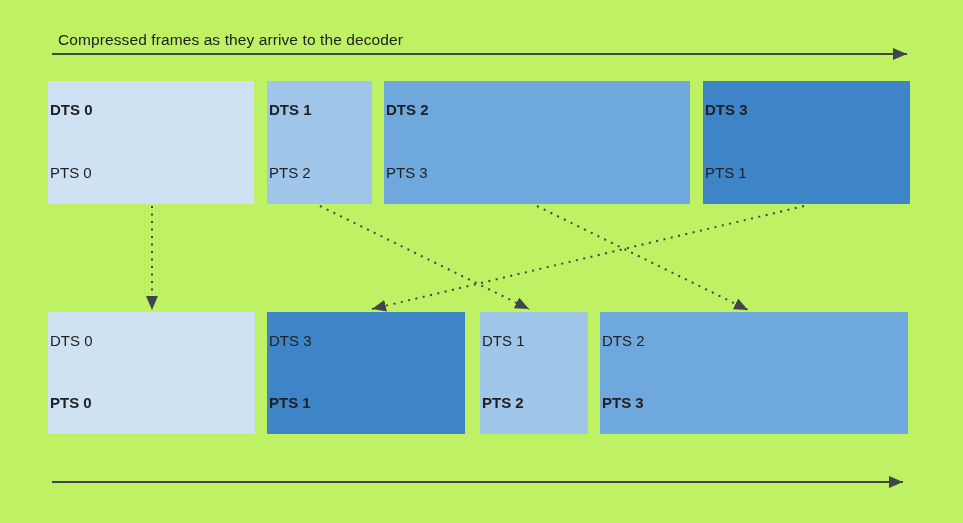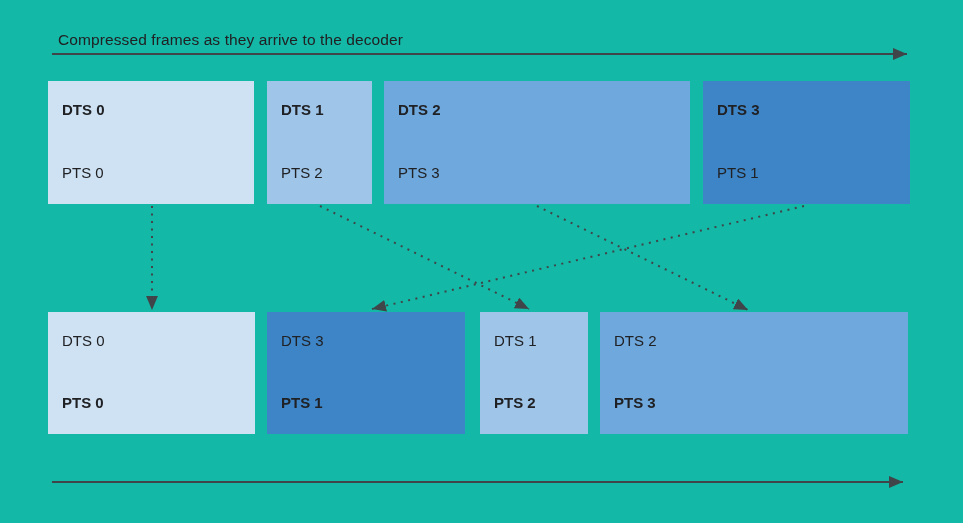--- a/index.html
+++ b/index.html
@@ -1,41 +1,41 @@
 <!DOCTYPE html>
 <html><head>
 <meta charset="utf-8">
 <style>
   html, body { margin: 0; padding: 0; background: #ffffff; }
   .canvas {
     position: relative;
     width: 963px;
     height: 523px;
-    background: #14b8a6;
+    background: #bef264;
     overflow: hidden;
     font-family: "Liberation Sans", sans-serif;
     color: #202124;
   }
   .axis-label {
     position: absolute;
     left: 58px;
     font-size: 15.5px;
     letter-spacing: 0.1px;
     white-space: nowrap;
   }
   .axis-label.top { top: 31px; }
   .axis-label.bottom { top: 455px; }
 
   .frame-box {
     position: absolute;
     box-sizing: border-box;
     display: flex;
     flex-direction: column;
     justify-content: space-between;
-    padding: 21px 16px 24px 14px;
+    padding: 21px 16px 24px 2px;
     font-size: 15px;
   }
   .frame-box span { line-height: 1; white-space: nowrap; }
   .strong { font-weight: bold; }
 
   
   .row-top { top: 81px; height: 123px; }
   .t0 { left: 48px;  width: 206px; }
   .t1 { left: 267px; width: 105px; }
   .t2 { left: 384px; width: 306px; }

